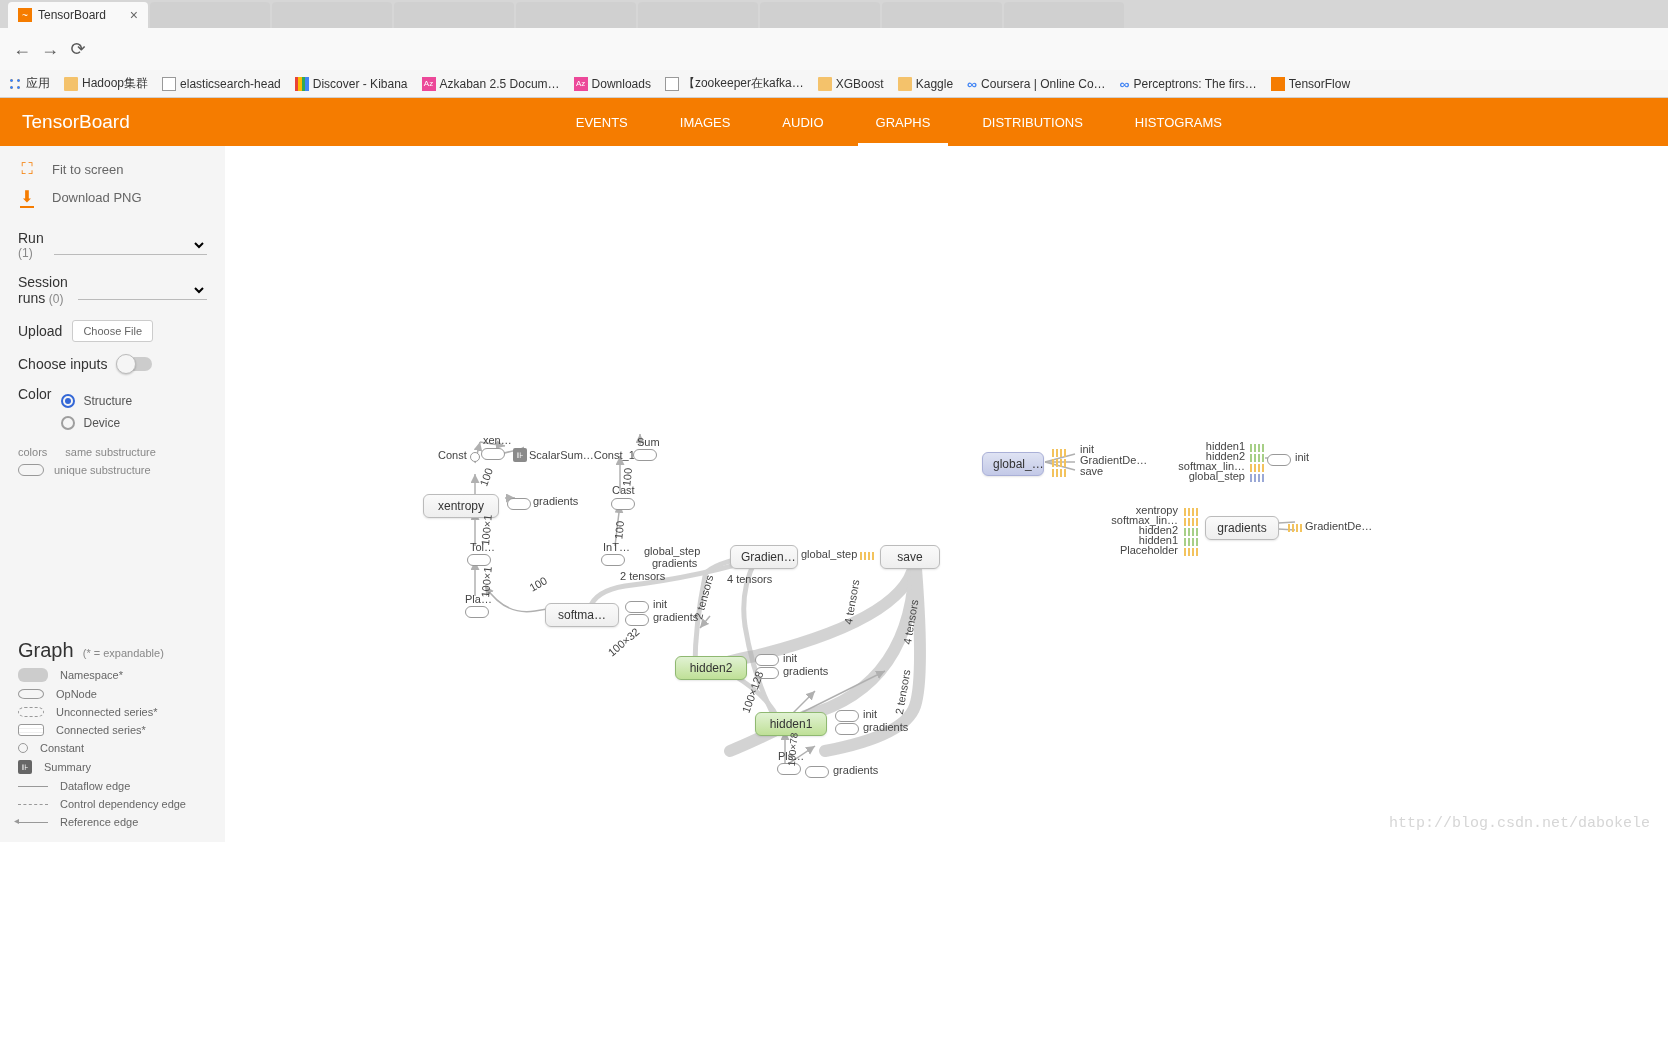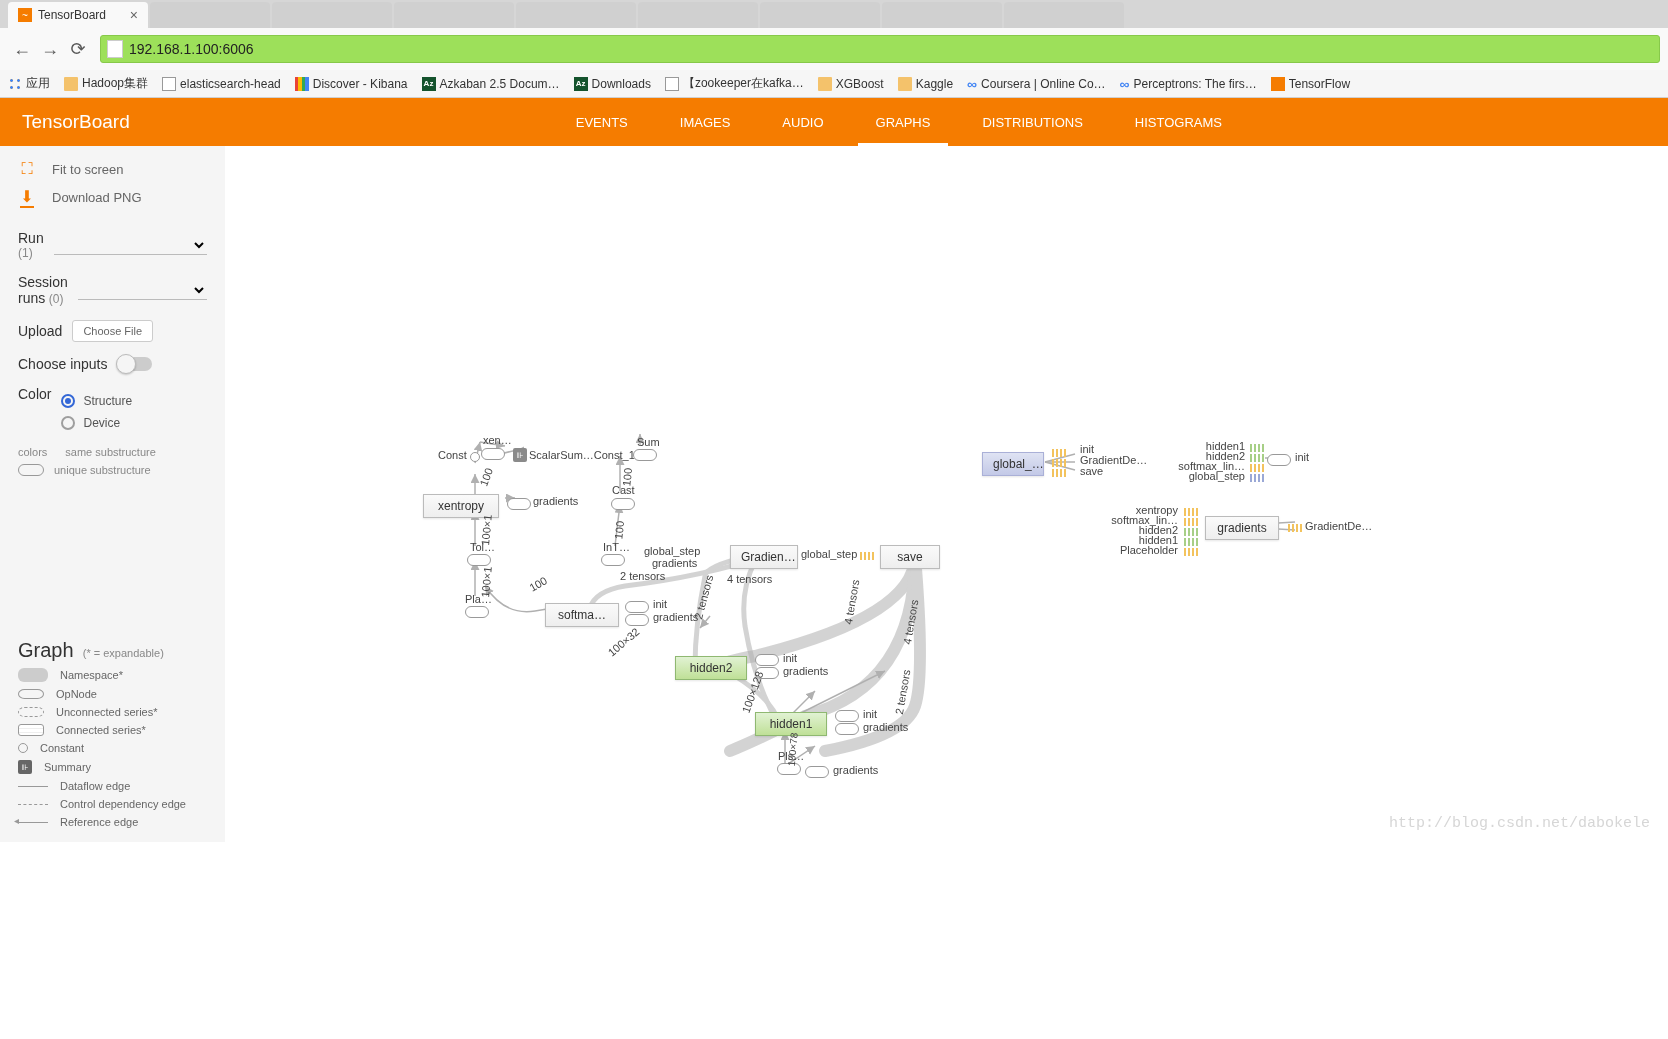--- a/index.html
+++ b/index.html
@@ -20,21 +20,21 @@
 
 
 .bookmarks { height: 28px; display: flex; align-items: center; padding: 0 8px; background: #f6f6f6; border-bottom: 1px solid #d0d0d0; font-size: 12px; gap: 14px; color: #333; overflow: hidden; }
 .bm { display: flex; align-items: center; gap: 4px; white-space: nowrap; cursor: pointer; }
 .bm-ico { width: 14px; height: 14px; display: inline-block; }
 .folder { background: #f4c26b; border-radius: 1px; }
 .doc { background: #fff; border: 1px solid #999; }
 .tb-ico { background: #f57c00; }
 .apps-ico { width: 14px; height: 14px; background-image: radial-gradient(circle, #4285f4 1px, transparent 1.5px), radial-gradient(circle, #ea4335 1px, transparent 1.5px), radial-gradient(circle, #fbbc05 1px, transparent 1.5px), radial-gradient(circle, #34a853 1px, transparent 1.5px); background-size: 7px 7px; background-position: 0 0, 7px 0, 0 7px, 7px 7px; }
 .colorbar { width: 14px; height: 14px; background: linear-gradient(90deg, #ea4335 25%, #fbbc05 25% 50%, #34a853 50% 75%, #4285f4 75%); }
-.az-ico { width: 14px; height: 14px; background: #14532d; color: #fff; font-size: 8px; display: inline-flex; align-items: center; justify-content: center; font-weight: bold; }
+.az-ico { width: 14px; height: 14px; background: #ec4899; color: #fff; font-size: 8px; display: inline-flex; align-items: center; justify-content: center; font-weight: normal; }
 .infinity { color: #4285f4; font-size: 14px; font-weight: bold; }
 
 
 .tb-header { height: 48px; background: #f57c00; display: flex; align-items: center; color: #fff; }
 .tb-logo { font-size: 19px; font-weight: 400; padding-left: 22px; }
 .tb-nav { margin-left: auto; display: flex; height: 100%; padding-right: 420px; }
 .tb-nav-item { padding: 0 26px; display: flex; align-items: center; font-size: 13px; font-weight: 500; cursor: pointer; position: relative; }
 .tb-nav-item.active::after { content: ''; position: absolute; bottom: 0; left: 8px; right: 8px; height: 3px; background: #fff; }
 
 
@@ -76,21 +76,21 @@
 .line-solid { width: 30px; height: 1px; background: #999; }
 .line-dash { width: 30px; height: 0; border-top: 1px dashed #999; }
 .line-arrow { width: 30px; height: 1px; background: #999; position: relative; }
 .line-arrow::before { content: '◂'; position: absolute; left: -4px; top: -7px; font-size: 10px; color: #999; }
 
 
 .canvas { flex: 1; position: relative; background: #fff; }
 .canvas svg { position: absolute; inset: 0; width: 100%; height: 100%; }
 
 .node { position: absolute; font-size: 12px; color: #333; }
-.ns-node { background: linear-gradient(#fafafa, #eee); border: 1px solid #bbb; border-radius: 0; padding: 4px 10px; text-align: center; box-shadow: 0 1px 2px rgba(0,0,0,0.1); }
+.ns-node { background: linear-gradient(#fafafa, #eee); border: 1px solid #bbb; border-radius: 6px; padding: 4px 10px; text-align: center; box-shadow: 0 1px 2px rgba(0,0,0,0.1); }
 .ns-green { background: linear-gradient(#e1f2d3, #bfe097); border-color: #8fb871; }
 .ns-blue { background: linear-gradient(#dfe3f3, #c3c9e7); border-color: #aab0d7; }
 .op-node { border: 1px solid #999; border-radius: 50%/100%; width: 24px; height: 12px; background: #fff; }
 .const-node { width: 10px; height: 10px; border: 1px solid #999; border-radius: 50%; background: #fff; }
 .label { position: absolute; font-size: 11px; color: #444; white-space: nowrap; }
 .dotted-box { width: 14px; height: 8px; display: inline-block; background: repeating-linear-gradient(90deg, #f3c35d 0 2px, transparent 2px 4px); margin: 0 3px; vertical-align: middle; }
 .sum-box { width: 14px; height: 14px; background: #8a8a8a; border-radius: 2px; display: inline-flex; align-items: center; justify-content: center; color: #fff; font-size: 8px; }
 
 .watermark { position: absolute; right: 18px; bottom: 10px; font-size: 15px; color: #d6d6d6; font-family: 'Courier New', monospace; }
 </style>
@@ -110,24 +110,20 @@
     <div class="tab inactive">&nbsp;</div>
     <div class="tab inactive">&nbsp;</div>
     <div class="tab inactive">&nbsp;</div>
     <div class="tab inactive">&nbsp;</div>
     <div class="tab inactive">&nbsp;</div>
   </div>
   <div class="addr-bar">
     <div class="nav-btn">←</div>
     <div class="nav-btn">→</div>
     <div class="nav-btn">⟳</div>
-    <div class="url-box">
-      <span class="url-icon"></span>
-      <span><span style="color:#222">192.168.1.100:6006</span></span>
-    </div>
   </div>
 </div>
 
 <div class="bookmarks">
   <div class="bm">
       <span class="apps-ico"></span>
       <span>应用</span>
     </div>
   <div class="bm">
       <span class="bm-ico folder"></span>

